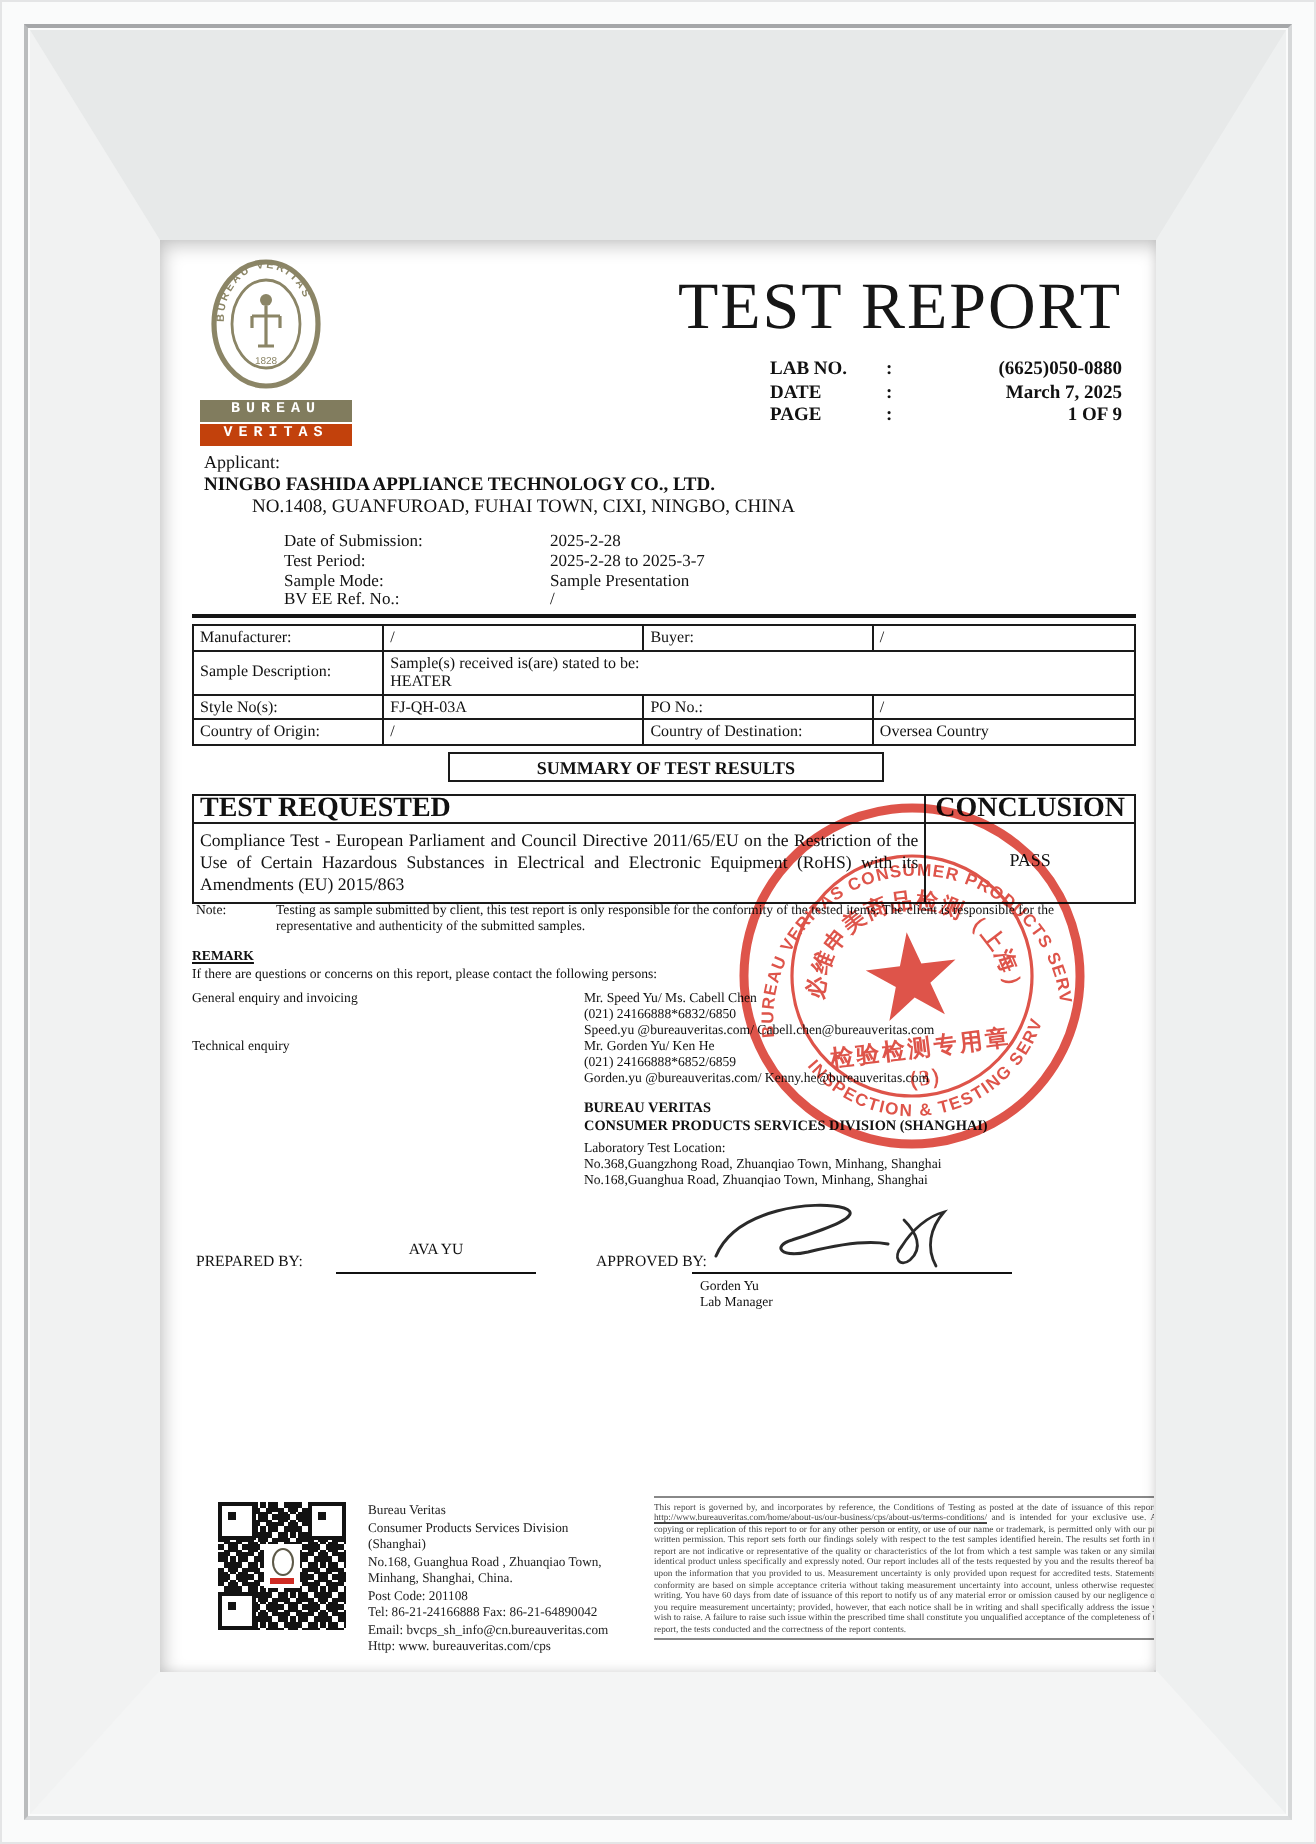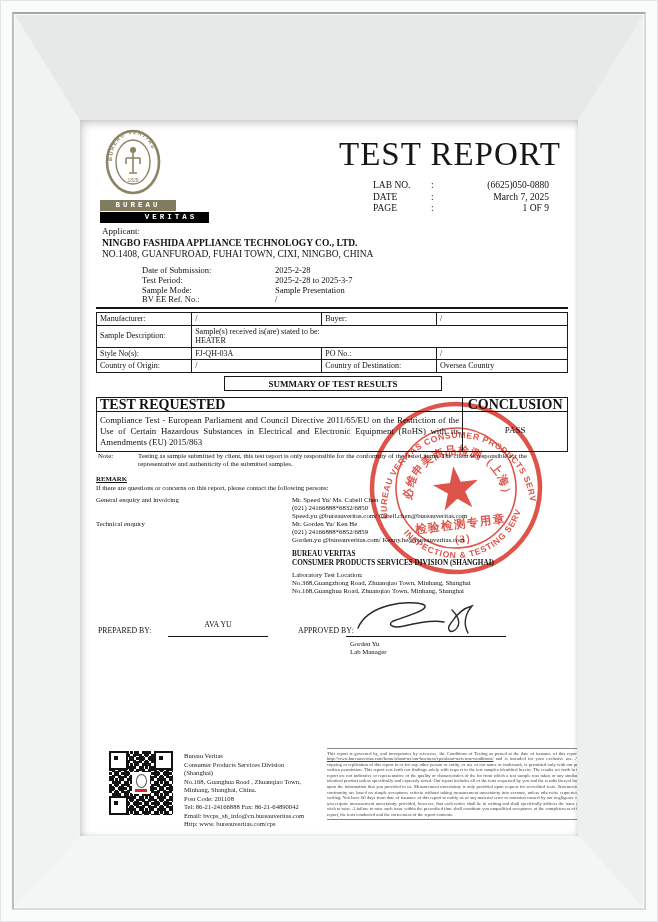--- a/index.html
+++ b/index.html
@@ -16,21 +16,21 @@
   
   .page{position:absolute;left:80px;top:120px;width:497px;height:716px;background:#fff;
     z-index:4;overflow:hidden;color:#111;}
   .abs{position:absolute;}
   
   .logo-bar{position:absolute;left:20px;width:76px;height:11px;color:#fff;
     font-family:Liberation Mono, monospace;font-weight:bold;font-size:7.5px;
     letter-spacing:3px;text-align:center;line-height:11.5px;}
   
   .title{position:absolute;top:16px;right:16px;font-size:33px;letter-spacing:1px;color:#161616;white-space:nowrap;}
-  .lab-fields{position:absolute;top:60px;right:28px;width:176px;font-size:9.5px;font-weight:normal;}
+  .lab-fields{position:absolute;top:60px;right:16px;width:176px;font-size:9.5px;font-weight:bold;}
   .field-row{display:flex;line-height:11.5px;}
   .field-label{width:58px;}
   .field-colon{width:26px;}
   .field-value{flex:1;text-align:right;}
   
   .applicant{position:absolute;left:22px;top:106px;font-size:9px;line-height:11.5px;}
   .applicant .co{font-weight:bold;font-size:9.5px;}
   .subm{position:absolute;left:22px;top:146px;font-size:8.5px;line-height:9.8px;}
   .subm-row{display:flex;}
   .subm-row .l{width:133px;margin-left:40px;}
@@ -108,21 +108,21 @@
           </defs>
         <text font-size="5.4" fill="#8b8566" letter-spacing="1.2" font-family="Liberation Sans, sans-serif" font-weight="bold">
           <textPath href="#bvArc" startOffset="8%">BUREAU VERITAS</textPath>
         </text>
         <circle cx="29" cy="22" r="3" fill="#8b8566"></circle>
         <path d="M29,25 L29,45 M22,30 L36,30 M22,30 L22,36 M36,30 L36,36 M25,45 L33,45" stroke="#8b8566" stroke-width="1.6" fill="none"></path>
         <text x="29" y="54" font-size="5" fill="#8b8566" text-anchor="middle" font-family="Liberation Sans, sans-serif">1828</text>
       </svg>
     </div>
     <div class="logo-bar" style="top:80px;background:#817c5e;">BUREAU</div>
-    <div class="logo-bar" style="top:92px;background:#000000;padding-left:33px;">VERITAS</div>
+    <div class="logo-bar" style="top:92px;background:#c2410c;">VERITAS</div>
 
     <div class="title">TEST REPORT</div>
     <div class="lab-fields">
       <div class="field-row">
         <span class="field-label">LAB NO.</span>
         <span class="field-colon">:</span>
         <span class="field-value">(6625)050-0880</span>
       </div>
       <div class="field-row">
         <span class="field-label">DATE</span>
@@ -132,21 +132,21 @@
       <div class="field-row">
         <span class="field-label">PAGE</span>
         <span class="field-colon">:</span>
         <span class="field-value">1 OF 9</span>
       </div>
     </div>
 
     <div class="applicant">
       <div>Applicant:</div>
       <div class="co">NINGBO FASHIDA APPLIANCE TECHNOLOGY CO., LTD.</div>
-      <div style="font-size:9.5px;">NO.1408, GUANFUROAD, FUHAI TOWN, CIXI, NINGBO, CHINA</div>
+      <div style="font-size:9.5px;margin-left:24px;">NO.1408, GUANFUROAD, FUHAI TOWN, CIXI, NINGBO, CHINA</div>
     </div>
 
     <div class="subm">
       <div class="subm-row">
         <span class="l">Date of Submission:</span>
         <span>2025-2-28</span>
       </div>
       <div class="subm-row">
         <span class="l">Test Period:</span>
         <span>2025-2-28 to 2025-3-7</span>

